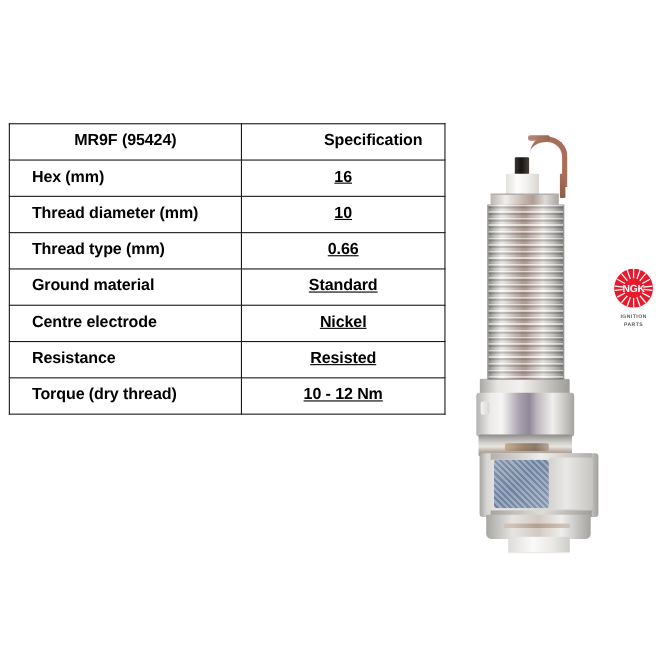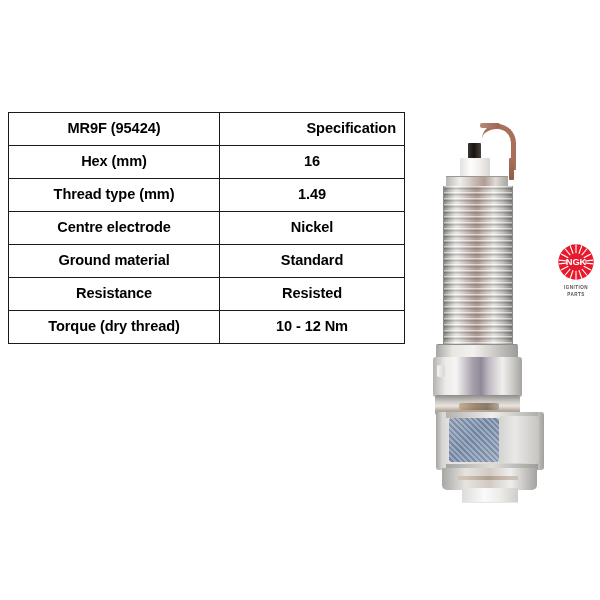--- a/index.html
+++ b/index.html
@@ -28,41 +28,42 @@
     width: 100%;
     table-layout: fixed;
   }
   table.spec-table td {
     border: 1.6px solid #1a1a1a;
     font-size: 14.6px;
     font-weight: bold;
     color: #000000;
     height: 33px;
     line-height: 1.05;
-    padding: 0 8px;
+    padding: 0 20px;
     box-sizing: border-box;
     letter-spacing: -0.1px;
   }
   table.spec-table col.c-label { width: 211px; }
   table.spec-table col.c-value { width: 185px; }
 
   td.hdr-part {
     text-align: center;
     height: 37px;
   }
   td.hdr-spec {
     text-align: right;
     height: 37px;
   }
   td.lbl {
-    text-align: center;
+    text-align: left;
     padding-left: 9px;
   }
   td.val {
     text-align: center;
+    text-decoration: underline;
   }
 
   
   .plug {
     position: absolute;
     left: 424px;
     top: 118px;
     width: 130px;
     height: 320px;
   }
@@ -331,30 +332,34 @@
     <tbody>
       <tr>
         <td class="hdr-part">MR9F (95424)</td>
         <td class="hdr-spec">Specification</td>
       </tr>
       <tr>
         <td class="lbl">Hex (mm)</td>
         <td class="val">16</td>
       </tr>
       <tr>
+        <td class="lbl">Thread diameter (mm)</td>
+        <td class="val">10</td>
+      </tr>
+      <tr>
         <td class="lbl">Thread type (mm)</td>
-        <td class="val">1.49</td>
+        <td class="val">0.66</td>
+      </tr>
+      <tr>
+        <td class="lbl">Ground material</td>
+        <td class="val">Standard</td>
       </tr>
       <tr>
         <td class="lbl">Centre electrode</td>
         <td class="val">Nickel</td>
-      </tr>
-      <tr>
-        <td class="lbl">Ground material</td>
-        <td class="val">Standard</td>
       </tr>
       <tr>
         <td class="lbl">Resistance</td>
         <td class="val">Resisted</td>
       </tr>
       <tr>
         <td class="lbl">Torque (dry thread)</td>
         <td class="val">10 - 12 Nm</td>
       </tr>
     </tbody>

